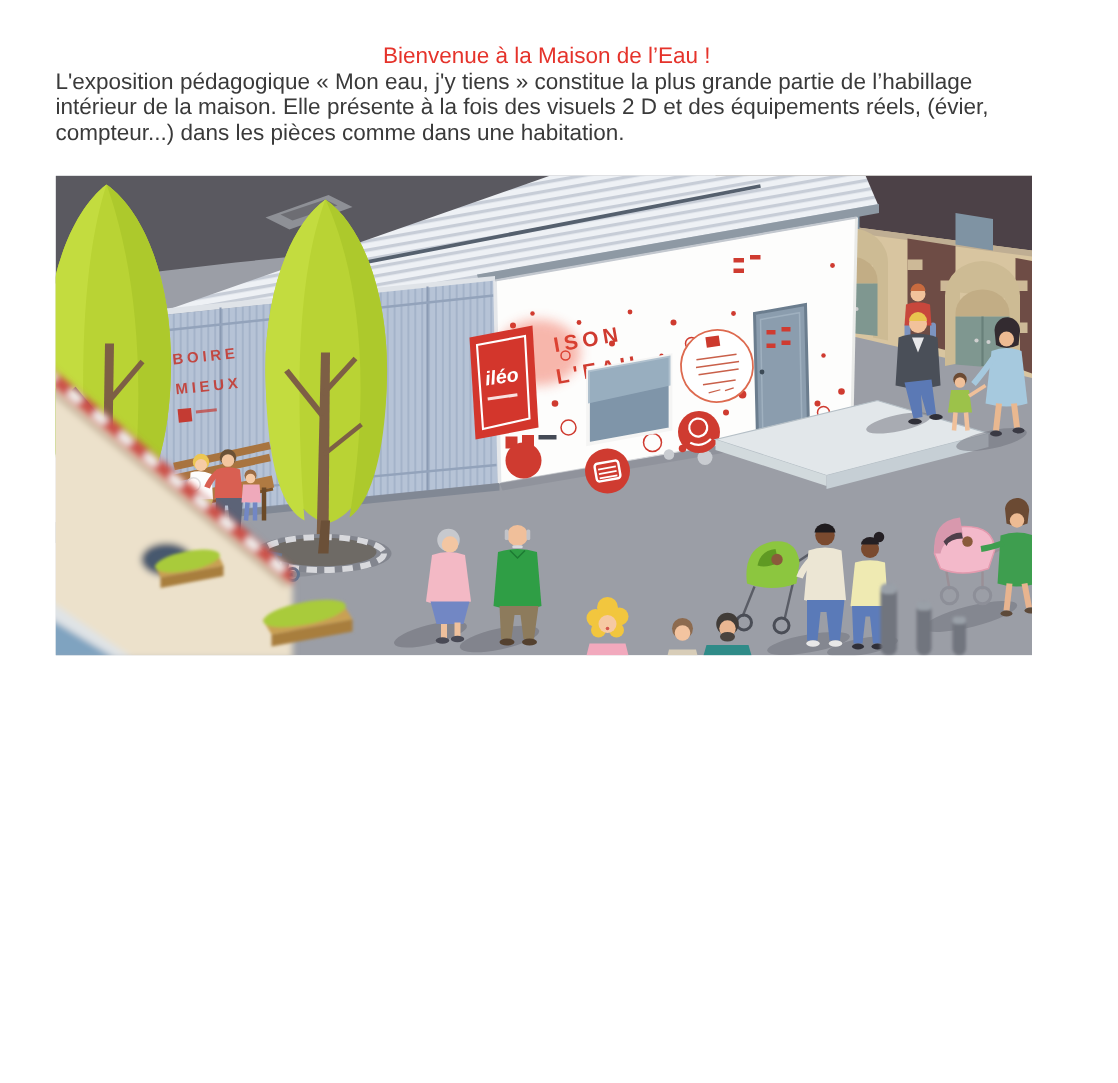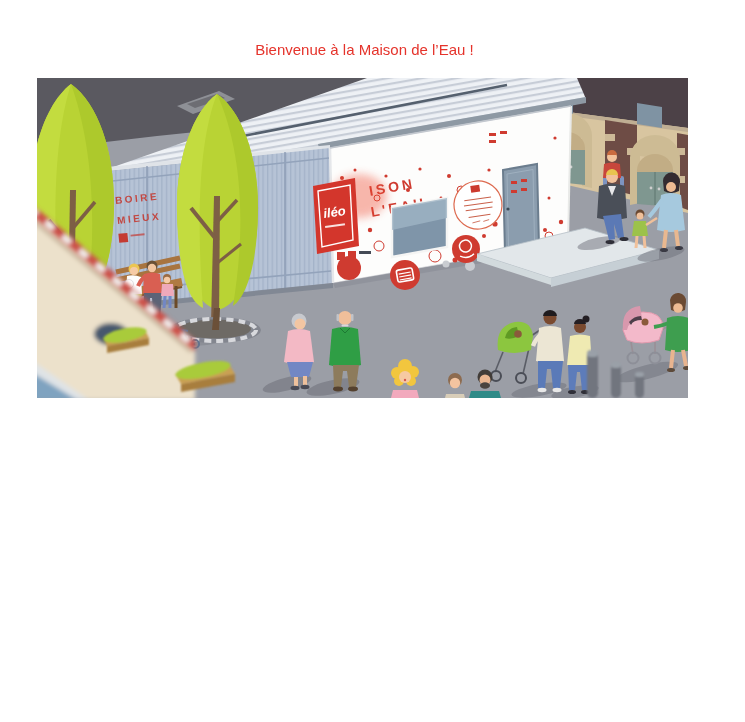--- a/index.html
+++ b/index.html
@@ -1,34 +1,35 @@
 <!DOCTYPE html>
 <html><head>
 <meta charset="utf-8">
 <style>
   html,body{margin:0;padding:0;background:#ffffff;}
   .page{position:relative;width:745px;height:722px;background:#ffffff;
         font-family:"Liberation Sans",sans-serif;overflow:hidden;}
-  .content{position:absolute;left:37px;top:12px;width:655px;}
+  .content{position:absolute;left:37px;top:0;width:655px;}
   .doc-title{margin:29px 0 0 0;font-size:15px;line-height:17px;font-weight:400;
              text-align:center;color:#e5332b;}
   .content p{margin:0;font-size:15px;line-height:17px;color:#3a3a3a;}
   .mt20{margin-top:20px}.mt0{margin-top:0}.mt28{margin-top:28px}
   .mt8{margin-top:8px}.mt32{margin-top:32px}
   figure.illus{margin:20px 0 0 0;width:651px;height:320px;overflow:hidden;}
   svg text{font-family:"Liberation Sans",sans-serif;}
 </style>
 </head>
 <body>
 
 <div class="page">
   <div class="content">
 
     <h1 class="doc-title">Bienvenue à la Maison de l’Eau !</h1>
 
+    <p class="mt32">L'exposition pédagogique « Mon eau, j'y tiens » constitue la plus grande partie de l’habillage intérieur de la maison. Elle présente à la fois des visuels 2 D et des équipements réels, (évier, compteur...) dans les pièces comme dans une habitation.</p>
 
     <figure class="illus">
       <svg width="651" height="320" viewBox="0 0 651 320">
         <defs>
           <pattern id="roofStripes" width="6" height="6" patternUnits="userSpaceOnUse" patternTransform="rotate(-10)">
             <rect width="6" height="6" fill="#eef1f5"></rect>
             <rect width="6" height="2.2" fill="#c7cdd7"></rect>
           </pattern>
           <pattern id="wallRibs" width="4.6" height="4.6" patternUnits="userSpaceOnUse">
             <rect width="4.6" height="4.6" fill="#b6c3d6"></rect>

